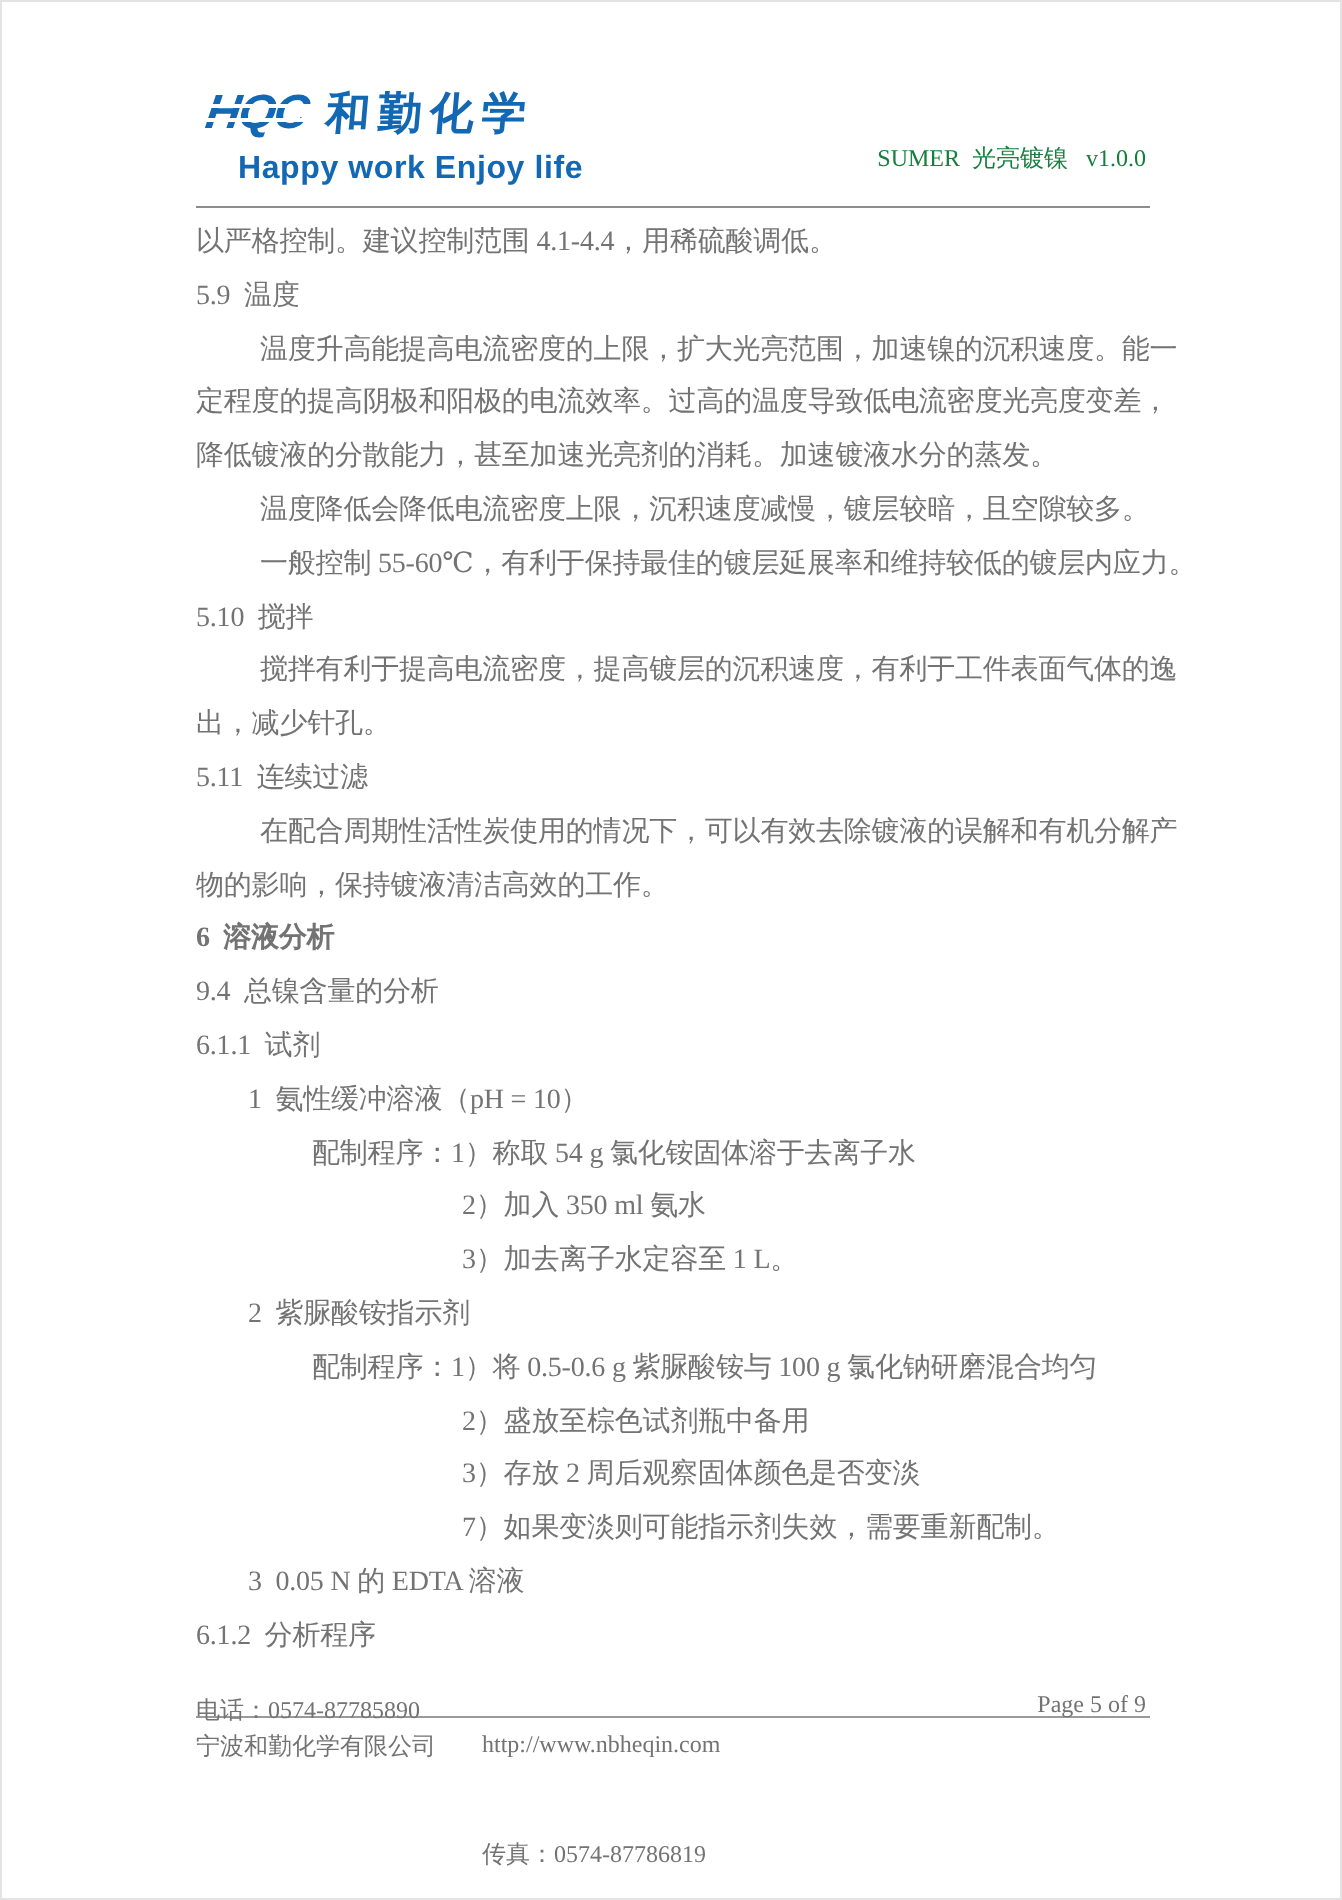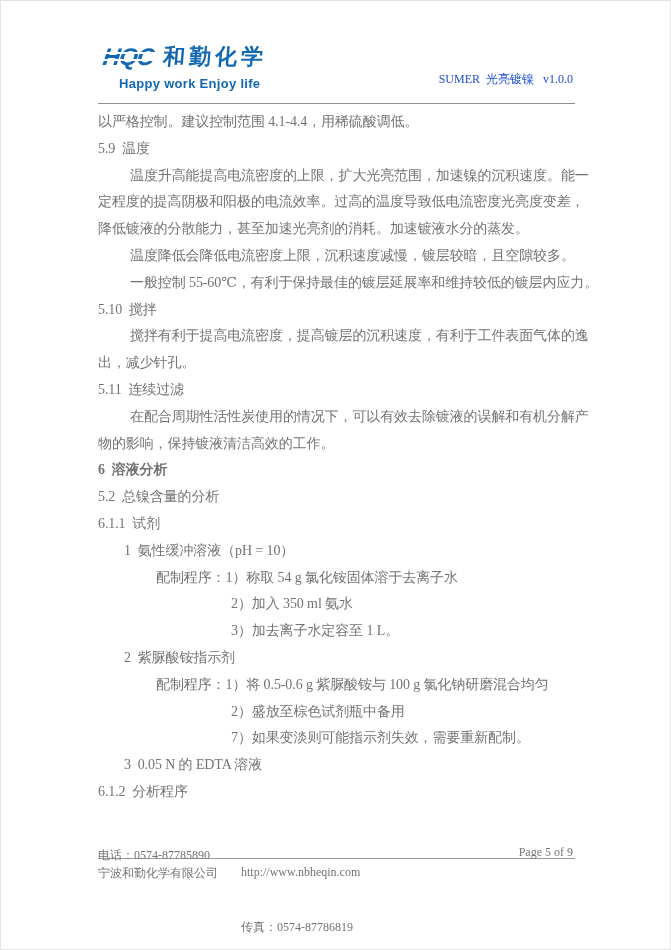--- a/index.html
+++ b/index.html
@@ -26,26 +26,26 @@
   }
   .logo-mark::before{top:7px;}
   .logo-mark::after{top:14px;}
   .logo-name{
     font-family:"Liberation Sans","DejaVu Sans",sans-serif;
     font-weight:800;font-size:22px;line-height:1;
     color:#1268b3;letter-spacing:4px;margin-left:10px;transform:skewX(-5deg);
   }
   .logo-tagline{
     font-family:"Liberation Sans","DejaVu Sans",sans-serif;
-    font-weight:bold;font-size:13px;color:#1268b3;
+    font-weight:bold;font-size:16px;color:#1268b3;
     margin-top:7px;margin-left:16px;letter-spacing:0.3px;
   }
   .doc-info{
     position:absolute;right:97px;top:70px;
-    font-size:12px;color:#1d4ed8;white-space:pre;
+    font-size:12px;color:#15803d;white-space:pre;
   }
   .rule{position:absolute;left:97px;width:477px;height:1px;background:#8d8d8d;}
   .rule-header{top:102px;}
   .rule-footer{top:857px;background:#9a9a9a;}
   
   .content{position:absolute;left:97px;top:108px;width:486px;}
   .line{
     font-size:14px;line-height:26.8px;color:#737373;
     white-space:pre;letter-spacing:-0.1px;
   }
@@ -85,29 +85,30 @@
     <div class="line ind0">降低镀液的分散能力，甚至加速光亮剂的消耗。加速镀液水分的蒸发。</div>
     <div class="line indP">温度降低会降低电流密度上限，沉积速度减慢，镀层较暗，且空隙较多。</div>
     <div class="line indP">一般控制 55-60℃，有利于保持最佳的镀层延展率和维持较低的镀层内应力。</div>
     <div class="line ind0">5.10  搅拌</div>
     <div class="line indP">搅拌有利于提高电流密度，提高镀层的沉积速度，有利于工件表面气体的逸</div>
     <div class="line ind0">出，减少针孔。</div>
     <div class="line ind0">5.11  连续过滤</div>
     <div class="line indP">在配合周期性活性炭使用的情况下，可以有效去除镀液的误解和有机分解产</div>
     <div class="line ind0">物的影响，保持镀液清洁高效的工作。</div>
     <div class="line ind0 bold">6  溶液分析</div>
-    <div class="line ind0">5.2  总镍含量的分析</div>
+    <div class="line ind0">9.4  总镍含量的分析</div>
     <div class="line ind0">6.1.1  试剂</div>
     <div class="line ind1">1  氨性缓冲溶液（pH = 10）</div>
     <div class="line ind2">配制程序：1）称取 54 g 氯化铵固体溶于去离子水</div>
     <div class="line ind3">2）加入 350 ml 氨水</div>
     <div class="line ind3">3）加去离子水定容至 1 L。</div>
     <div class="line ind1">2  紫脲酸铵指示剂</div>
     <div class="line ind2">配制程序：1）将 0.5-0.6 g 紫脲酸铵与 100 g 氯化钠研磨混合均匀</div>
     <div class="line ind3">2）盛放至棕色试剂瓶中备用</div>
+    <div class="line ind3">3）存放 2 周后观察固体颜色是否变淡</div>
     <div class="line ind3">7）如果变淡则可能指示剂失效，需要重新配制。</div>
     <div class="line ind1">3  0.05 N 的 EDTA 溶液</div>
     <div class="line ind0">6.1.2  分析程序</div>
   </div>
 
   <div class="rule rule-footer"></div>
   <div class="ftxt f-company">宁波和勤化学有限公司</div>
   <div class="ftxt f-site">http://www.nbheqin.com</div>
   <div class="ftxt f-phone">电话：0574-87785890</div>
   <div class="ftxt f-fax">传真：0574-87786819</div>

